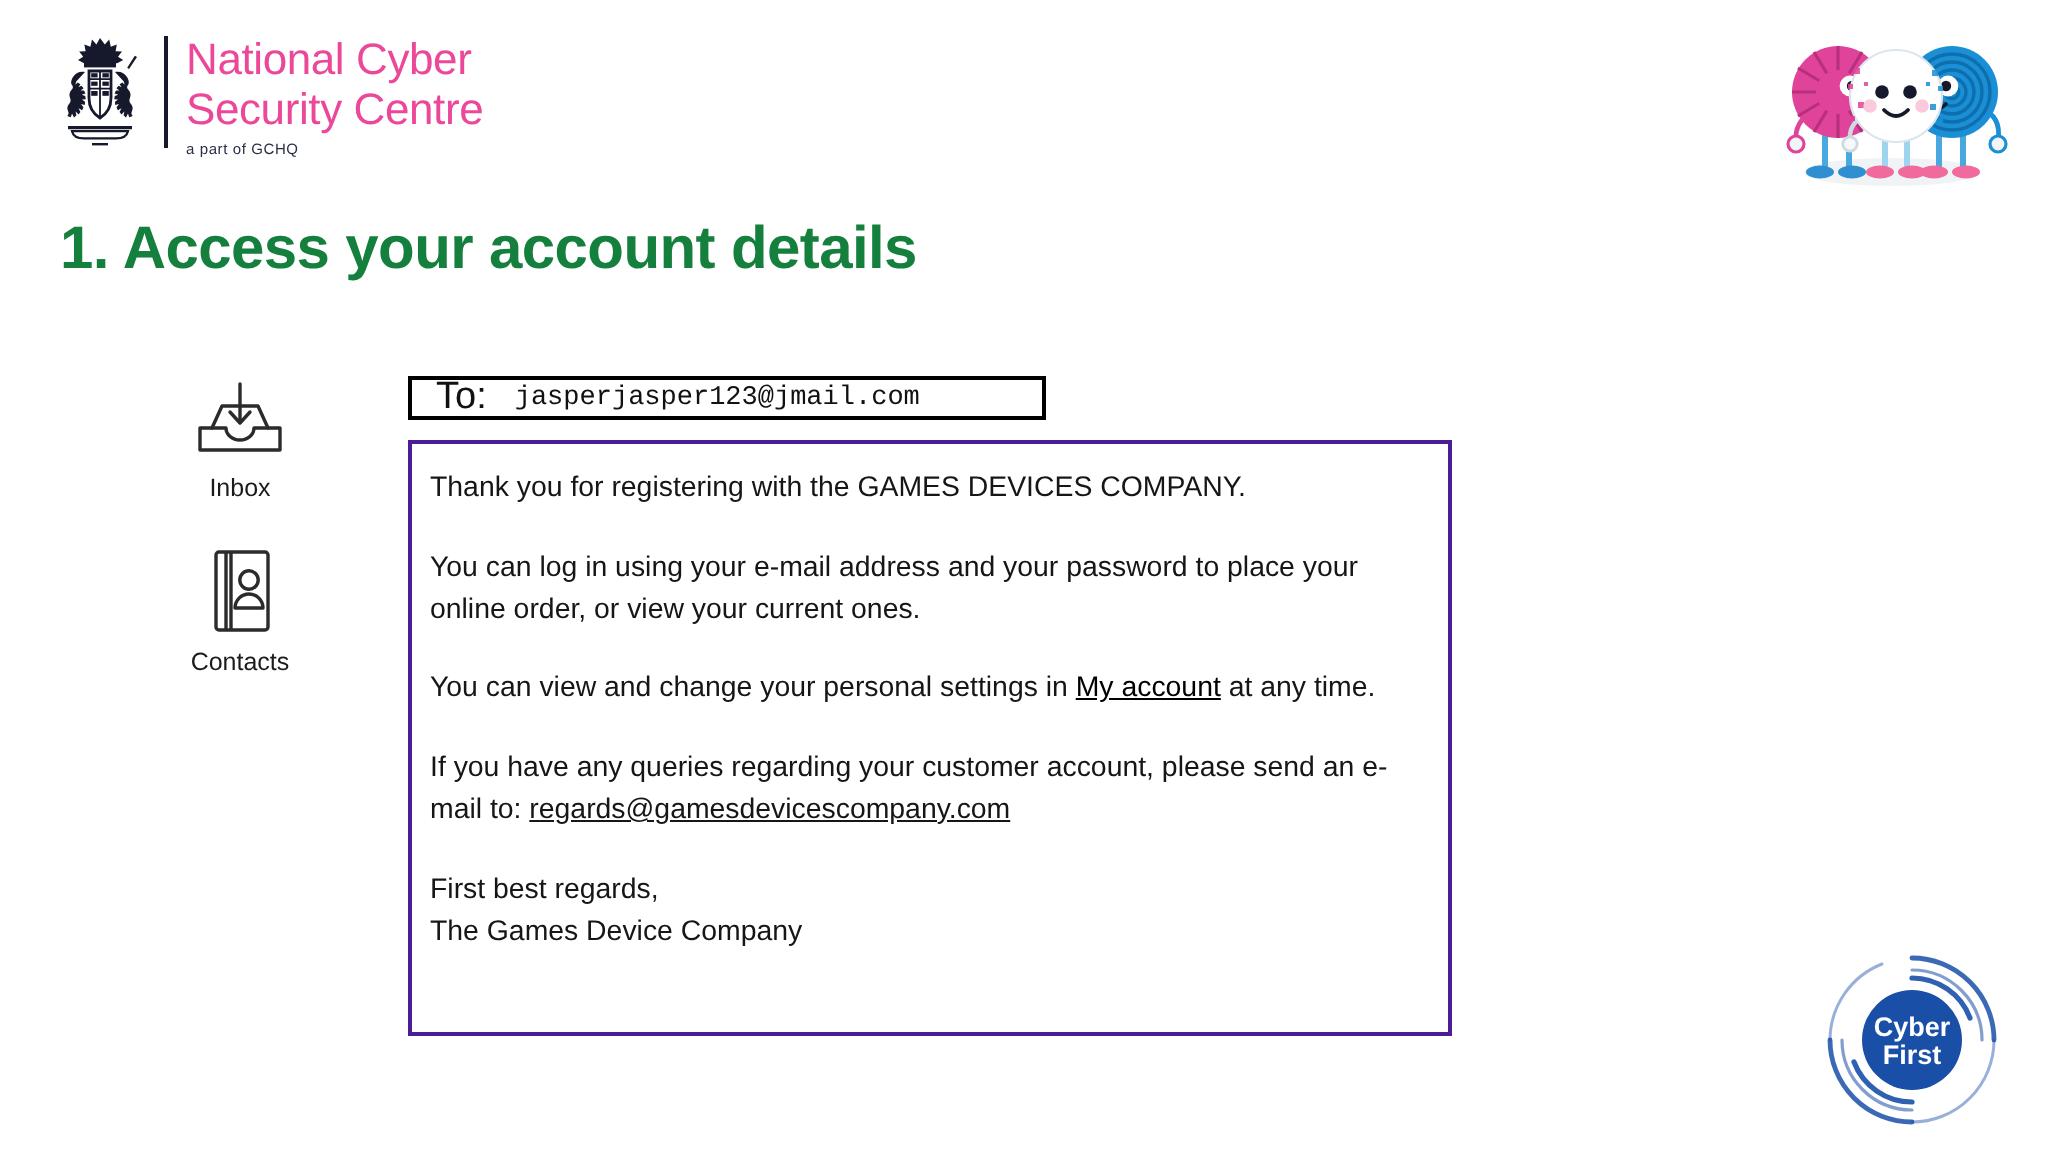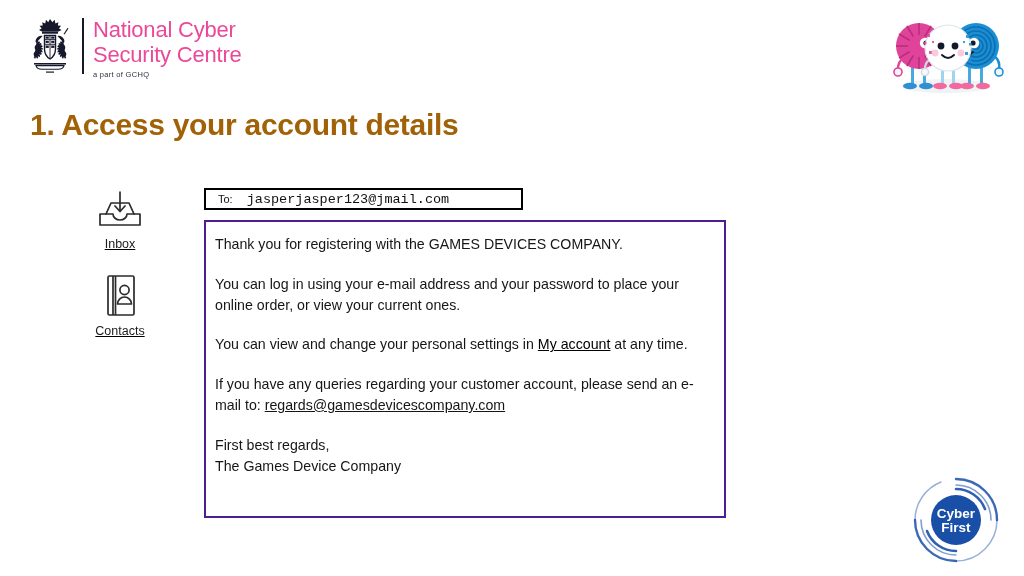--- a/index.html
+++ b/index.html
@@ -56,32 +56,31 @@
     white-space: nowrap;
   }
 
   
   #slide-title {
     position: absolute;
     left: 30px;
     top: 108px;
     font-size: 30px;
     font-weight: bold;
-    color: #a16207;
+    color: #15803d;
     letter-spacing: -0.3px;
     white-space: nowrap;
   }
 
   
   #mail-sidebar {
     position: absolute;
     left: 72px;
     top: 190px;
     width: 96px;
-    text-decoration: underline;
   }
   .sidebar-item {
     display: flex;
     flex-direction: column;
     align-items: center;
     margin-bottom: 22px;
   }
   .sidebar-icon {
     display: block;
   }
@@ -100,21 +99,21 @@
     top: 188px;
     width: 319px;
     height: 22px;
     border: 2px solid #000000;
     background: #ffffff;
     display: flex;
     align-items: center;
     box-sizing: border-box;
   }
   #to-label {
-    font-size: 11px;
+    font-size: 19px;
     color: #111111;
     margin-left: 12px;
     white-space: nowrap;
   }
   #to-value {
     font-size: 13.5px;
     color: #111111;
     margin-left: 14px;
     white-space: nowrap;
     font-family: Liberation Mono, monospace;

